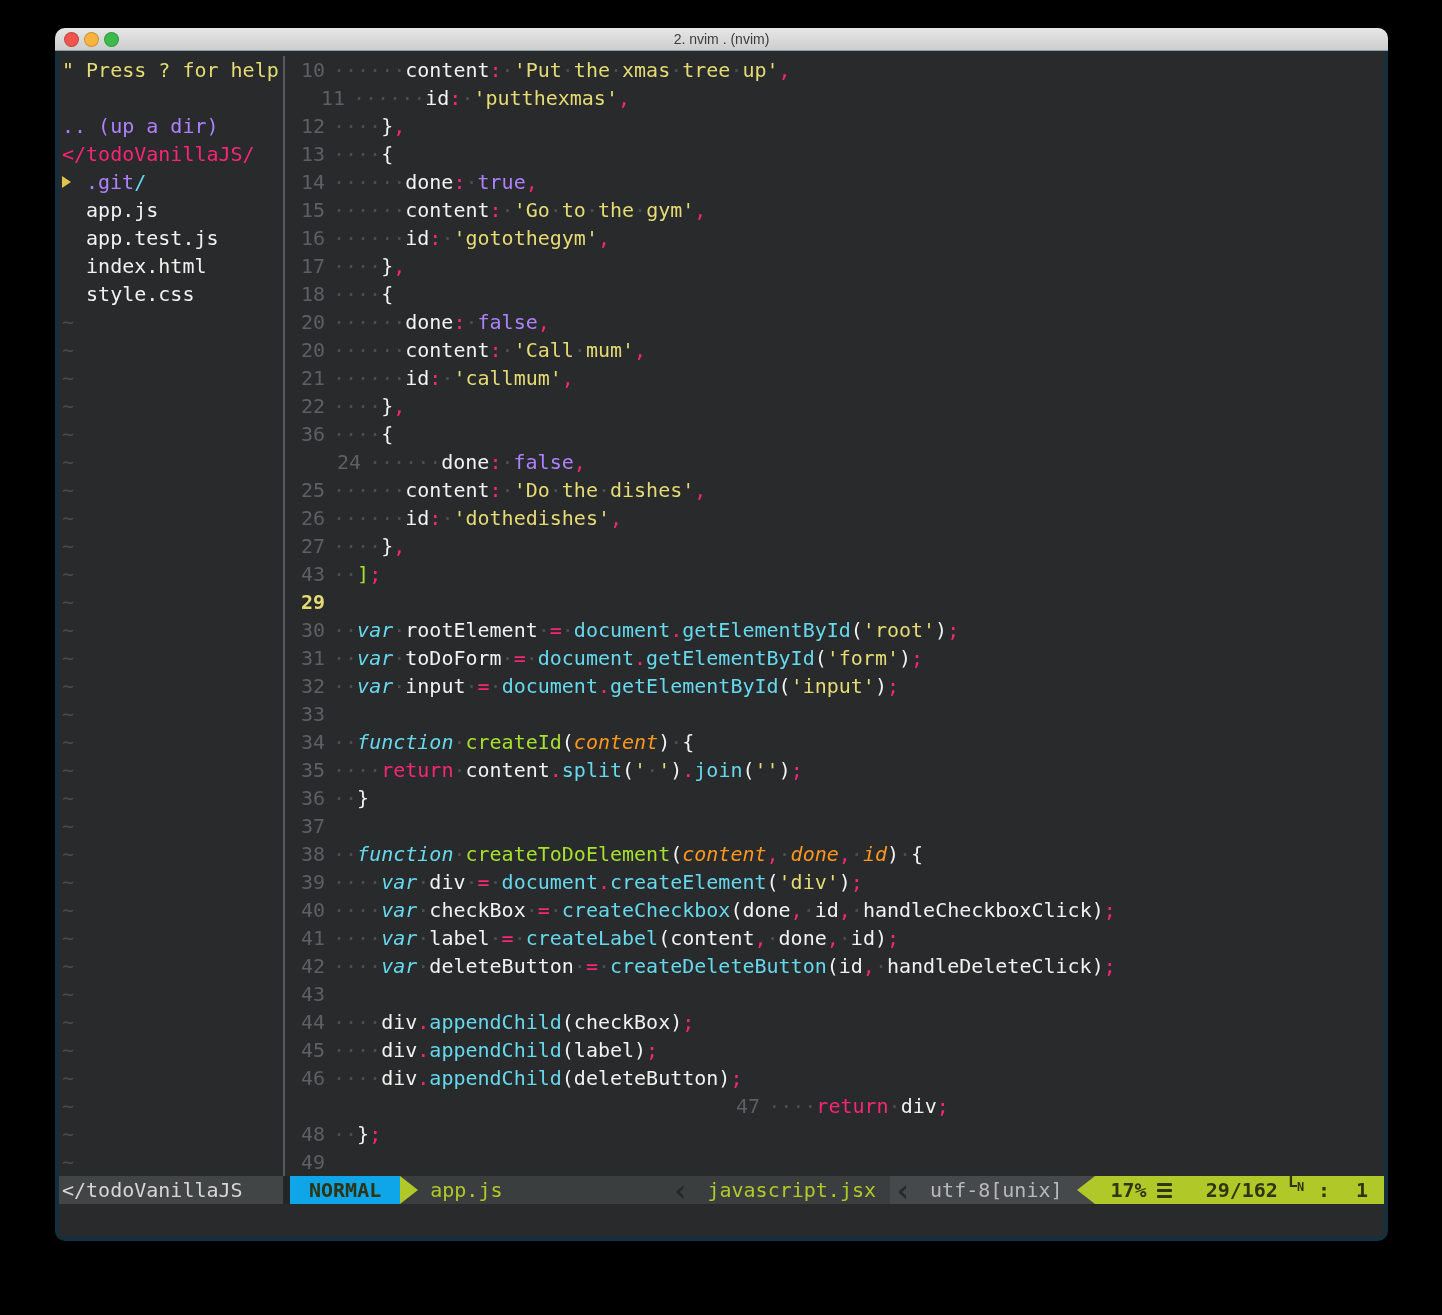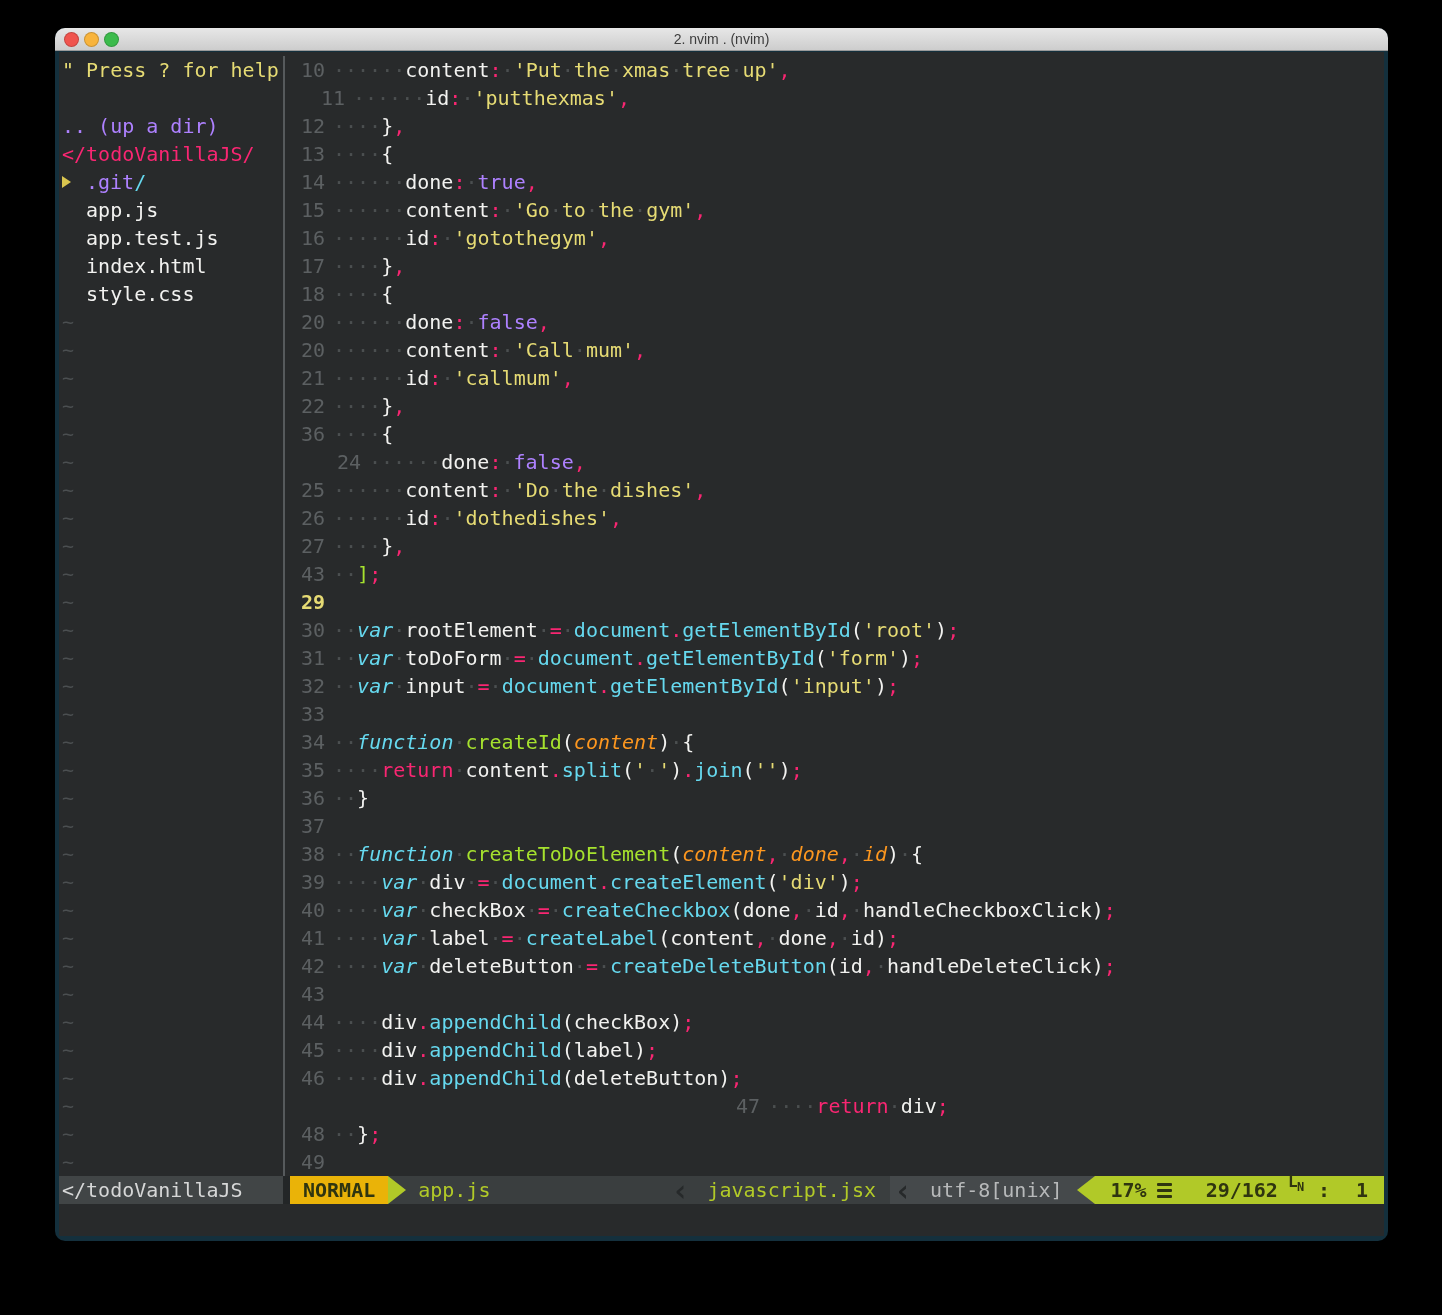--- a/index.html
+++ b/index.html
@@ -58,21 +58,21 @@
   .dir-arrow{
     display:inline-block;width:0;height:0;margin-bottom:1px;
     border-left:9px solid #d9c54f;border-top:6px solid transparent;border-bottom:6px solid transparent;
   }
 
   
   .statusline{height:28px;display:flex;align-items:stretch;font-size:20px;}
   .statusline .seg{display:flex;align-items:center;}
   .sl-left{width:224px;flex:none;background:#414546;color:#d6d7d7;padding-left:3px;box-sizing:border-box;}
   .sl-gap{width:7px;flex:none;background:#232627;}
-  .sl-mode{background:#eab308;color:#2f3510;font-weight:bold;padding:0 13px;}
+  .sl-mode{background:#0ea5e9;color:#2f3510;font-weight:bold;padding:0 19px;}
   .sl-mode-arrow{
     width:0;height:0;flex:none;
     border-top:14px solid transparent;border-bottom:14px solid transparent;border-left:18px solid #b1c928;
     background:#3a3e3f;
   }
   .sl-file{flex:1;background:#3a3e3f;color:#b2ca28;padding-left:12px;}
   .sl-chev{background:#3a3e3f;color:#26292a;font-size:30px;font-weight:bold;padding:0 4px;display:flex;align-items:center;}
   .sl-chev.on-enc{background:#45494b;}
   .sl-ft{background:#3a3e3f;color:#b2ca28;padding:0 14px;}
   .sl-enc{background:#45494b;color:#b7b9ba;padding:12px 14px;}

